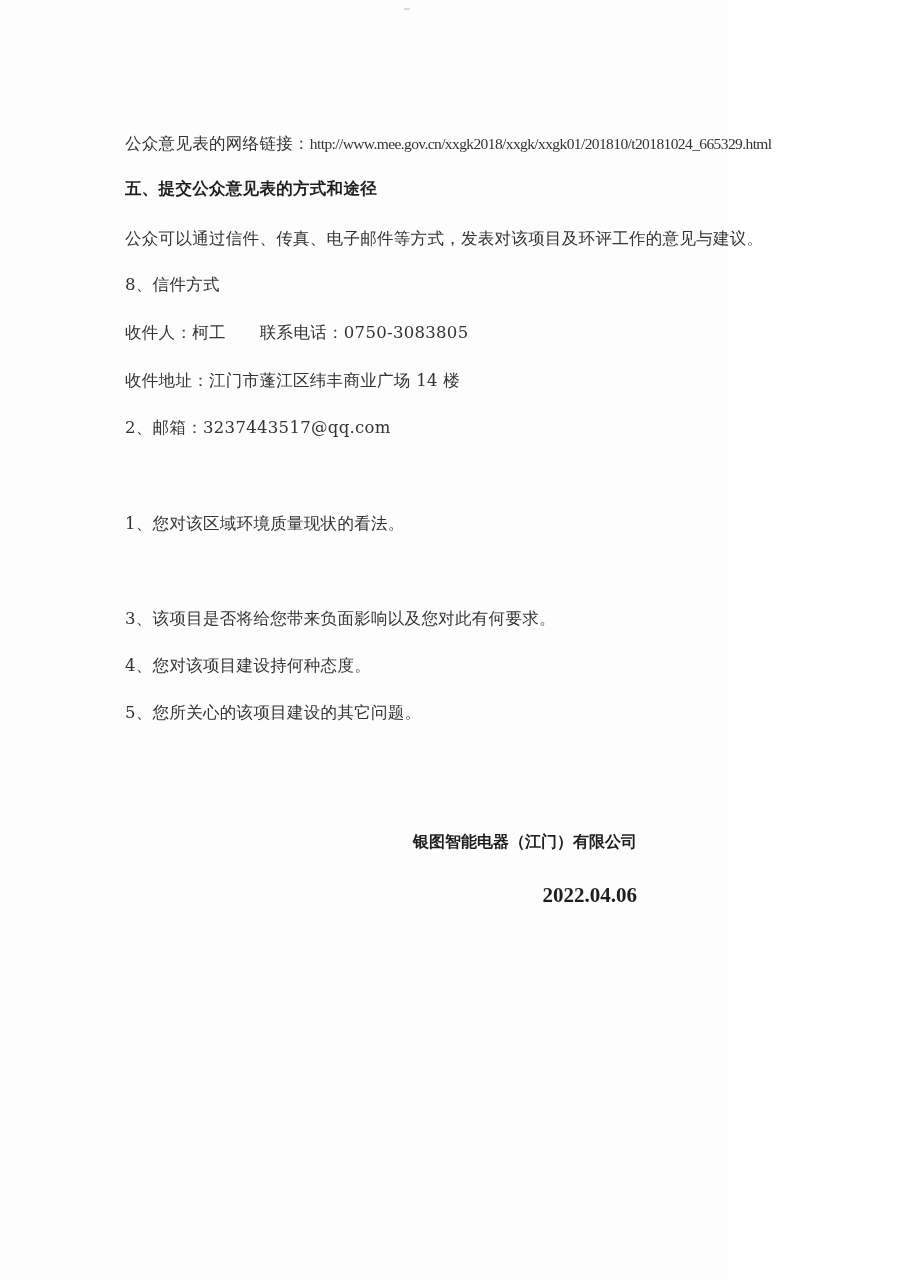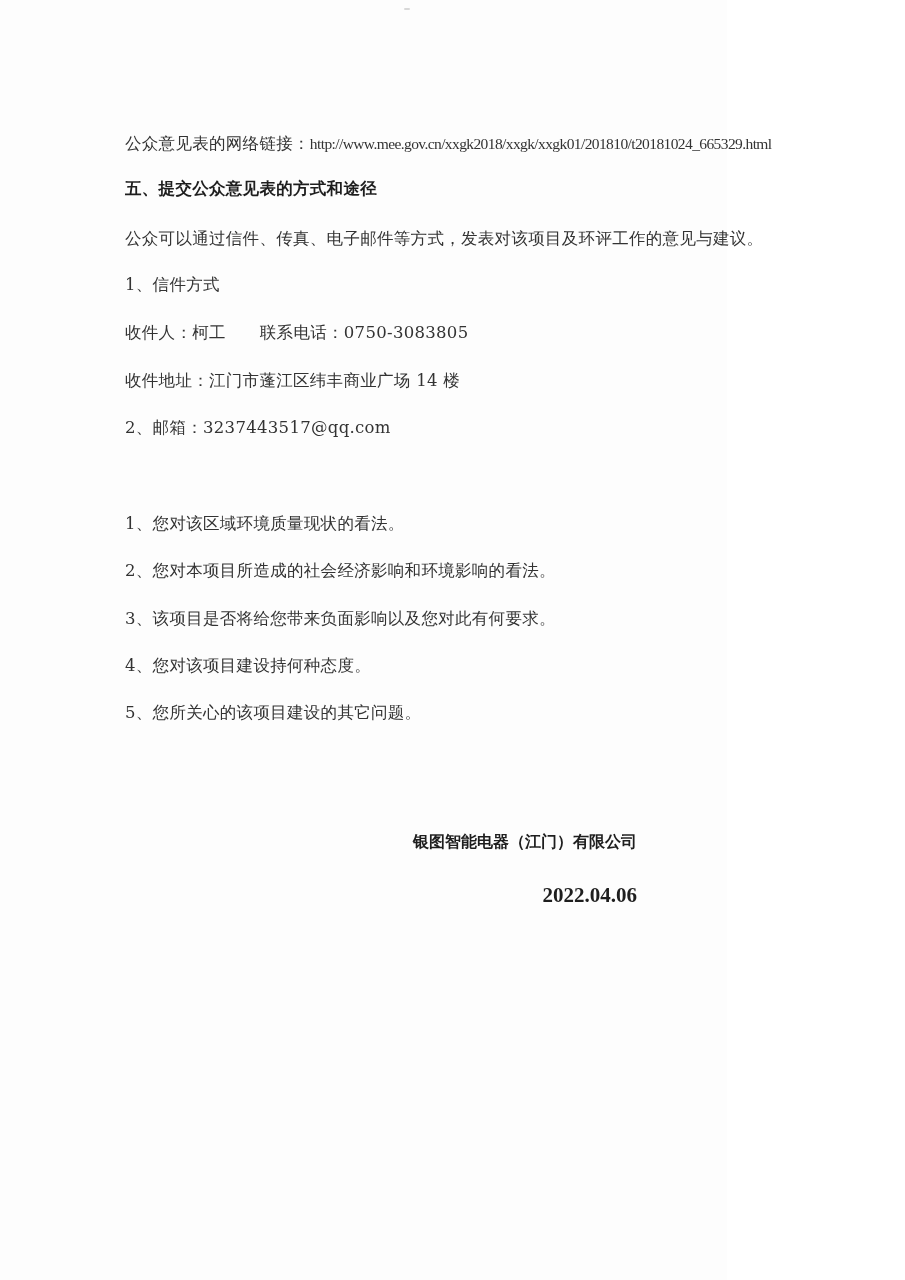--- a/index.html
+++ b/index.html
@@ -79,33 +79,32 @@
   <div class="speck" style="left:404px; top:8px;"></div>
 
   <div class="line" style="top:133px;">
     <span>公众意见表的网络链接：</span><span class="url">http://www.mee.gov.cn/xxgk2018/xxgk/xxgk01/201810/t20181024_665329.html</span>
   </div>
 
   <div class="line" style="top:228px;">公众可以通过信件、传真、电子邮件等方式，发表对该项目及环评工作的意见与建议。</div>
 
   <div class="line heading" style="top:178px;">五、提交公众意见表的方式和途径</div>
 
-  <div class="line" style="top:274px;">1、信件方式</div>
+  <div class="line" style="top:274px;">8、信件方式</div>
 
   <div class="line" style="top:322px;text-align:right;">
     <span>收件人：柯工</span><span class="gap"></span><span>联系电话：0750-3083805</span>
   </div>
 
   <div class="line" style="top:370px;">收件地址：江门市蓬江区纬丰商业广场 14 楼</div>
 
   <div class="line" style="top:417px;">2、邮箱：3237443517@qq.com</div>
 
 
   <div class="line" style="top:513px;">1、您对该区域环境质量现状的看法。</div>
-  <div class="line" style="top:560px;">2、您对本项目所造成的社会经济影响和环境影响的看法。</div>
   <div class="line" style="top:608px;">3、该项目是否将给您带来负面影响以及您对此有何要求。</div>
   <div class="line" style="top:655px;">4、您对该项目建设持何种态度。</div>
   <div class="line" style="top:702px;">5、您所关心的该项目建设的其它问题。</div>
 
   <div class="right company">银图智能电器（江门）有限公司</div>
   <div class="right date">2022.04.06</div>
 
 </div>
 
 </body></html>

